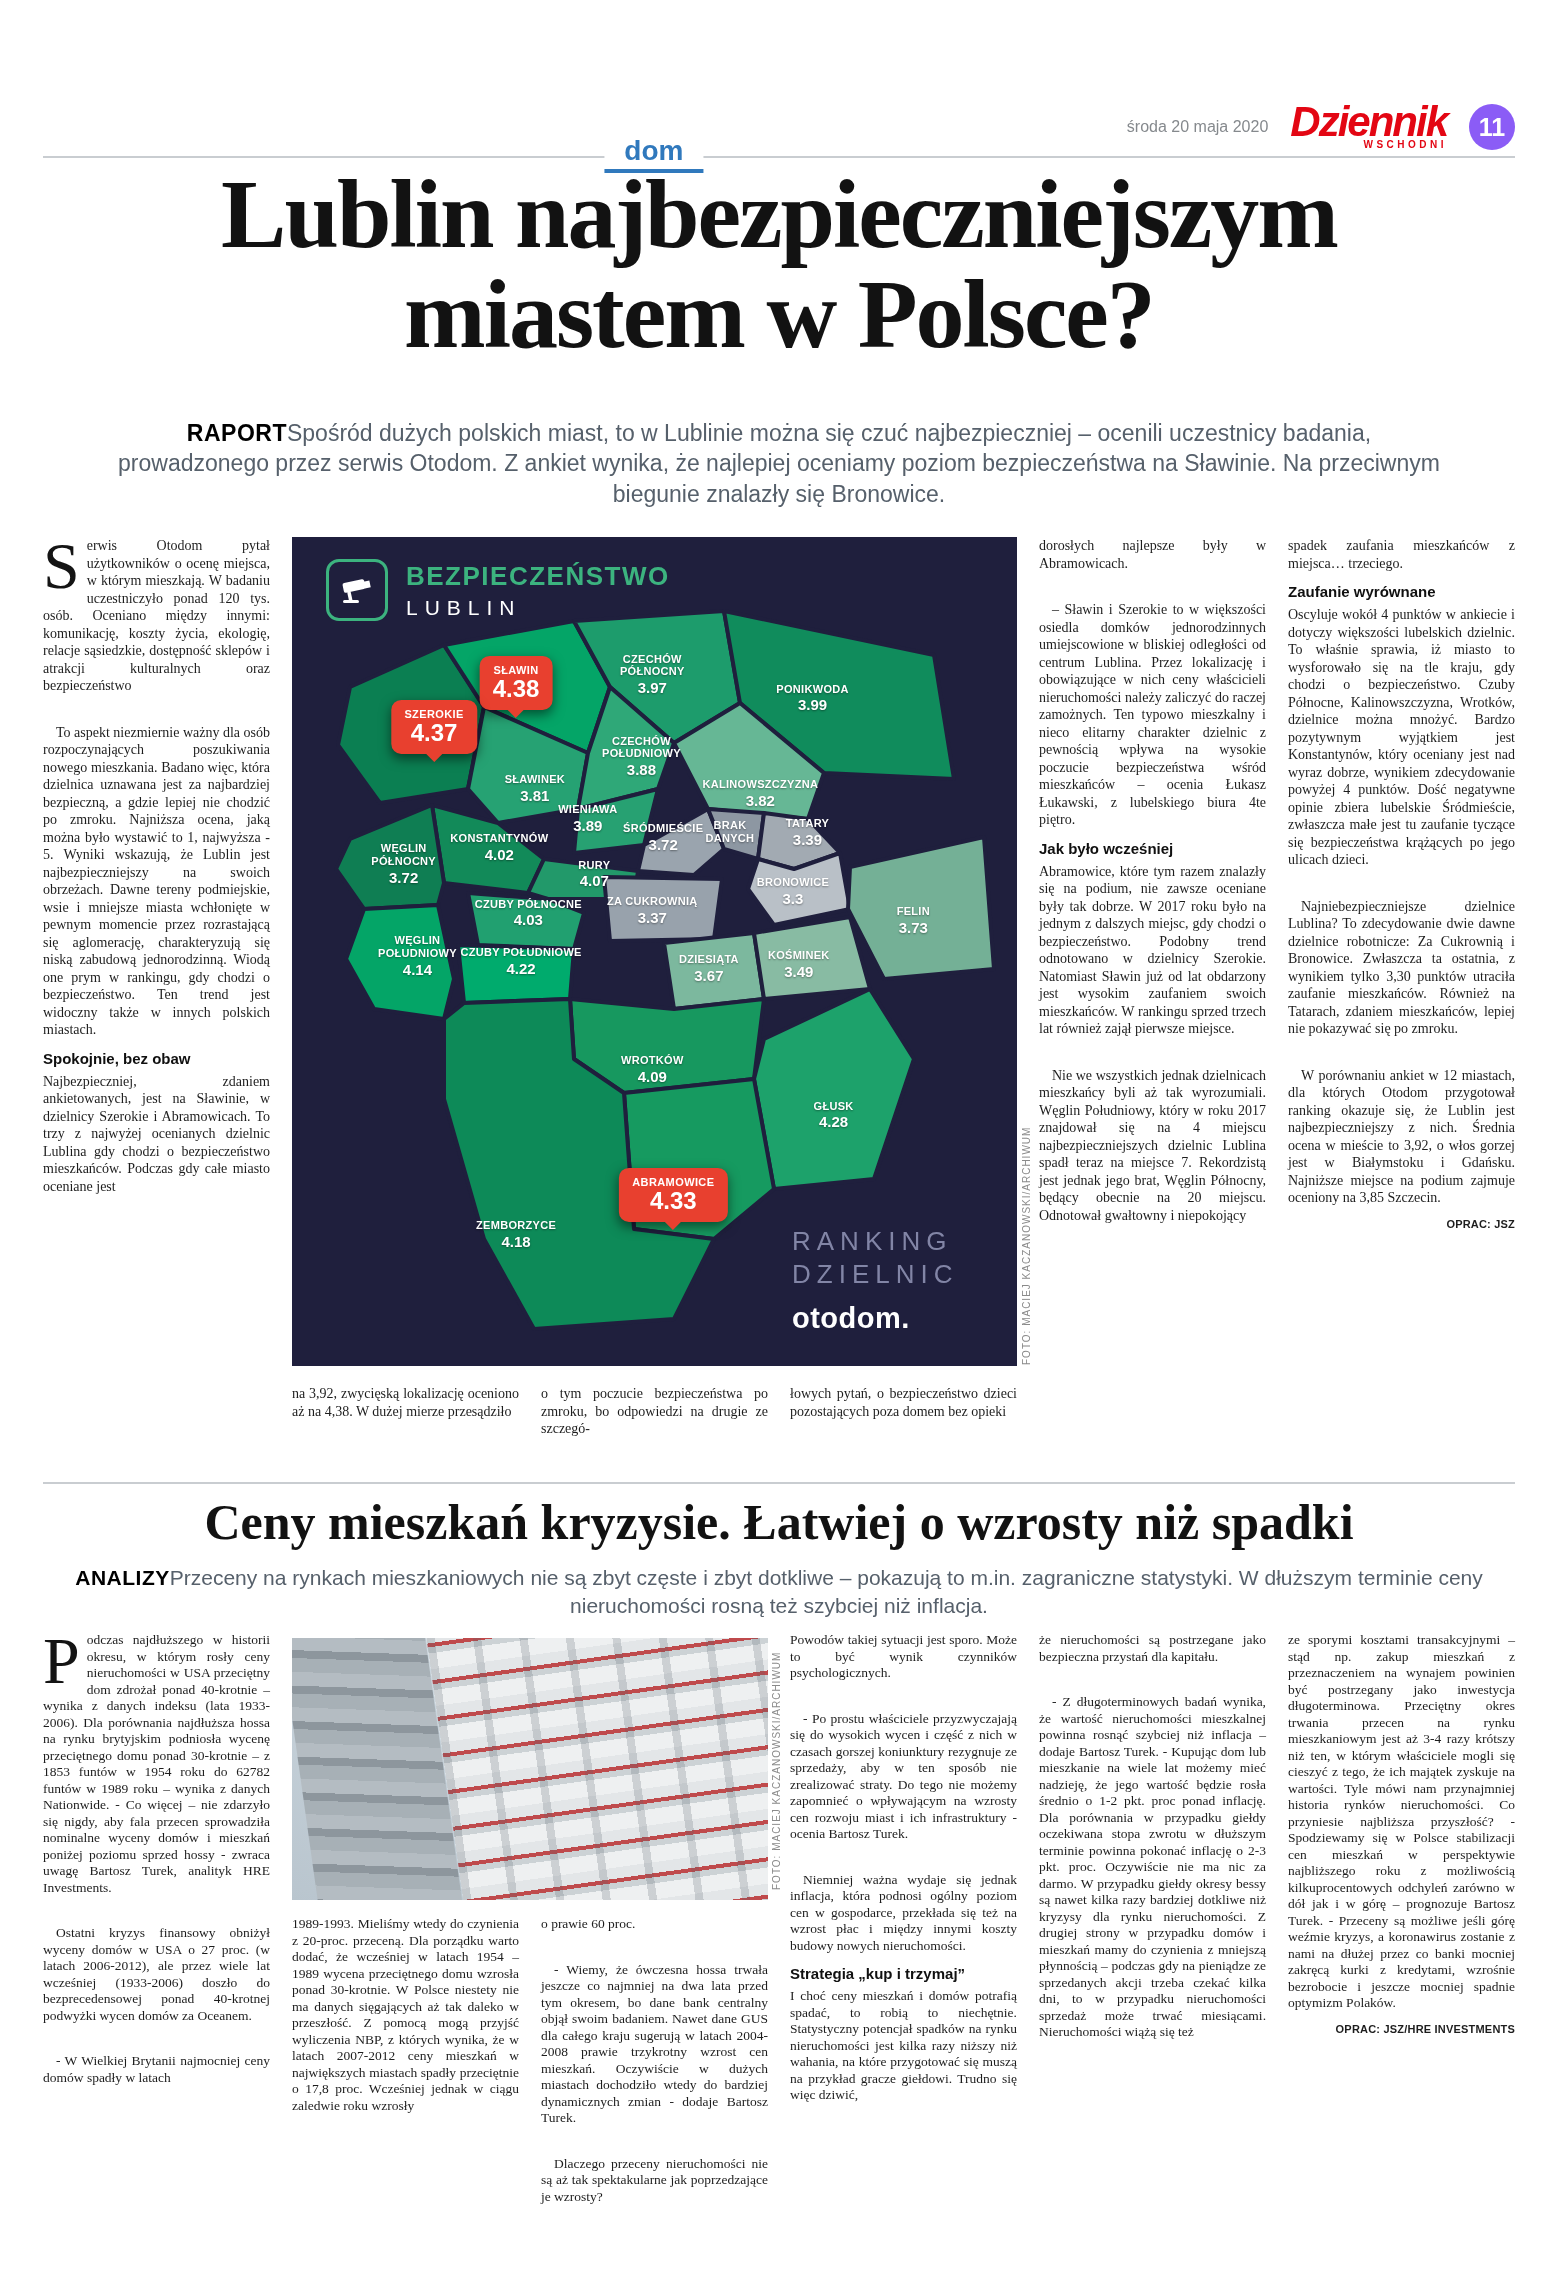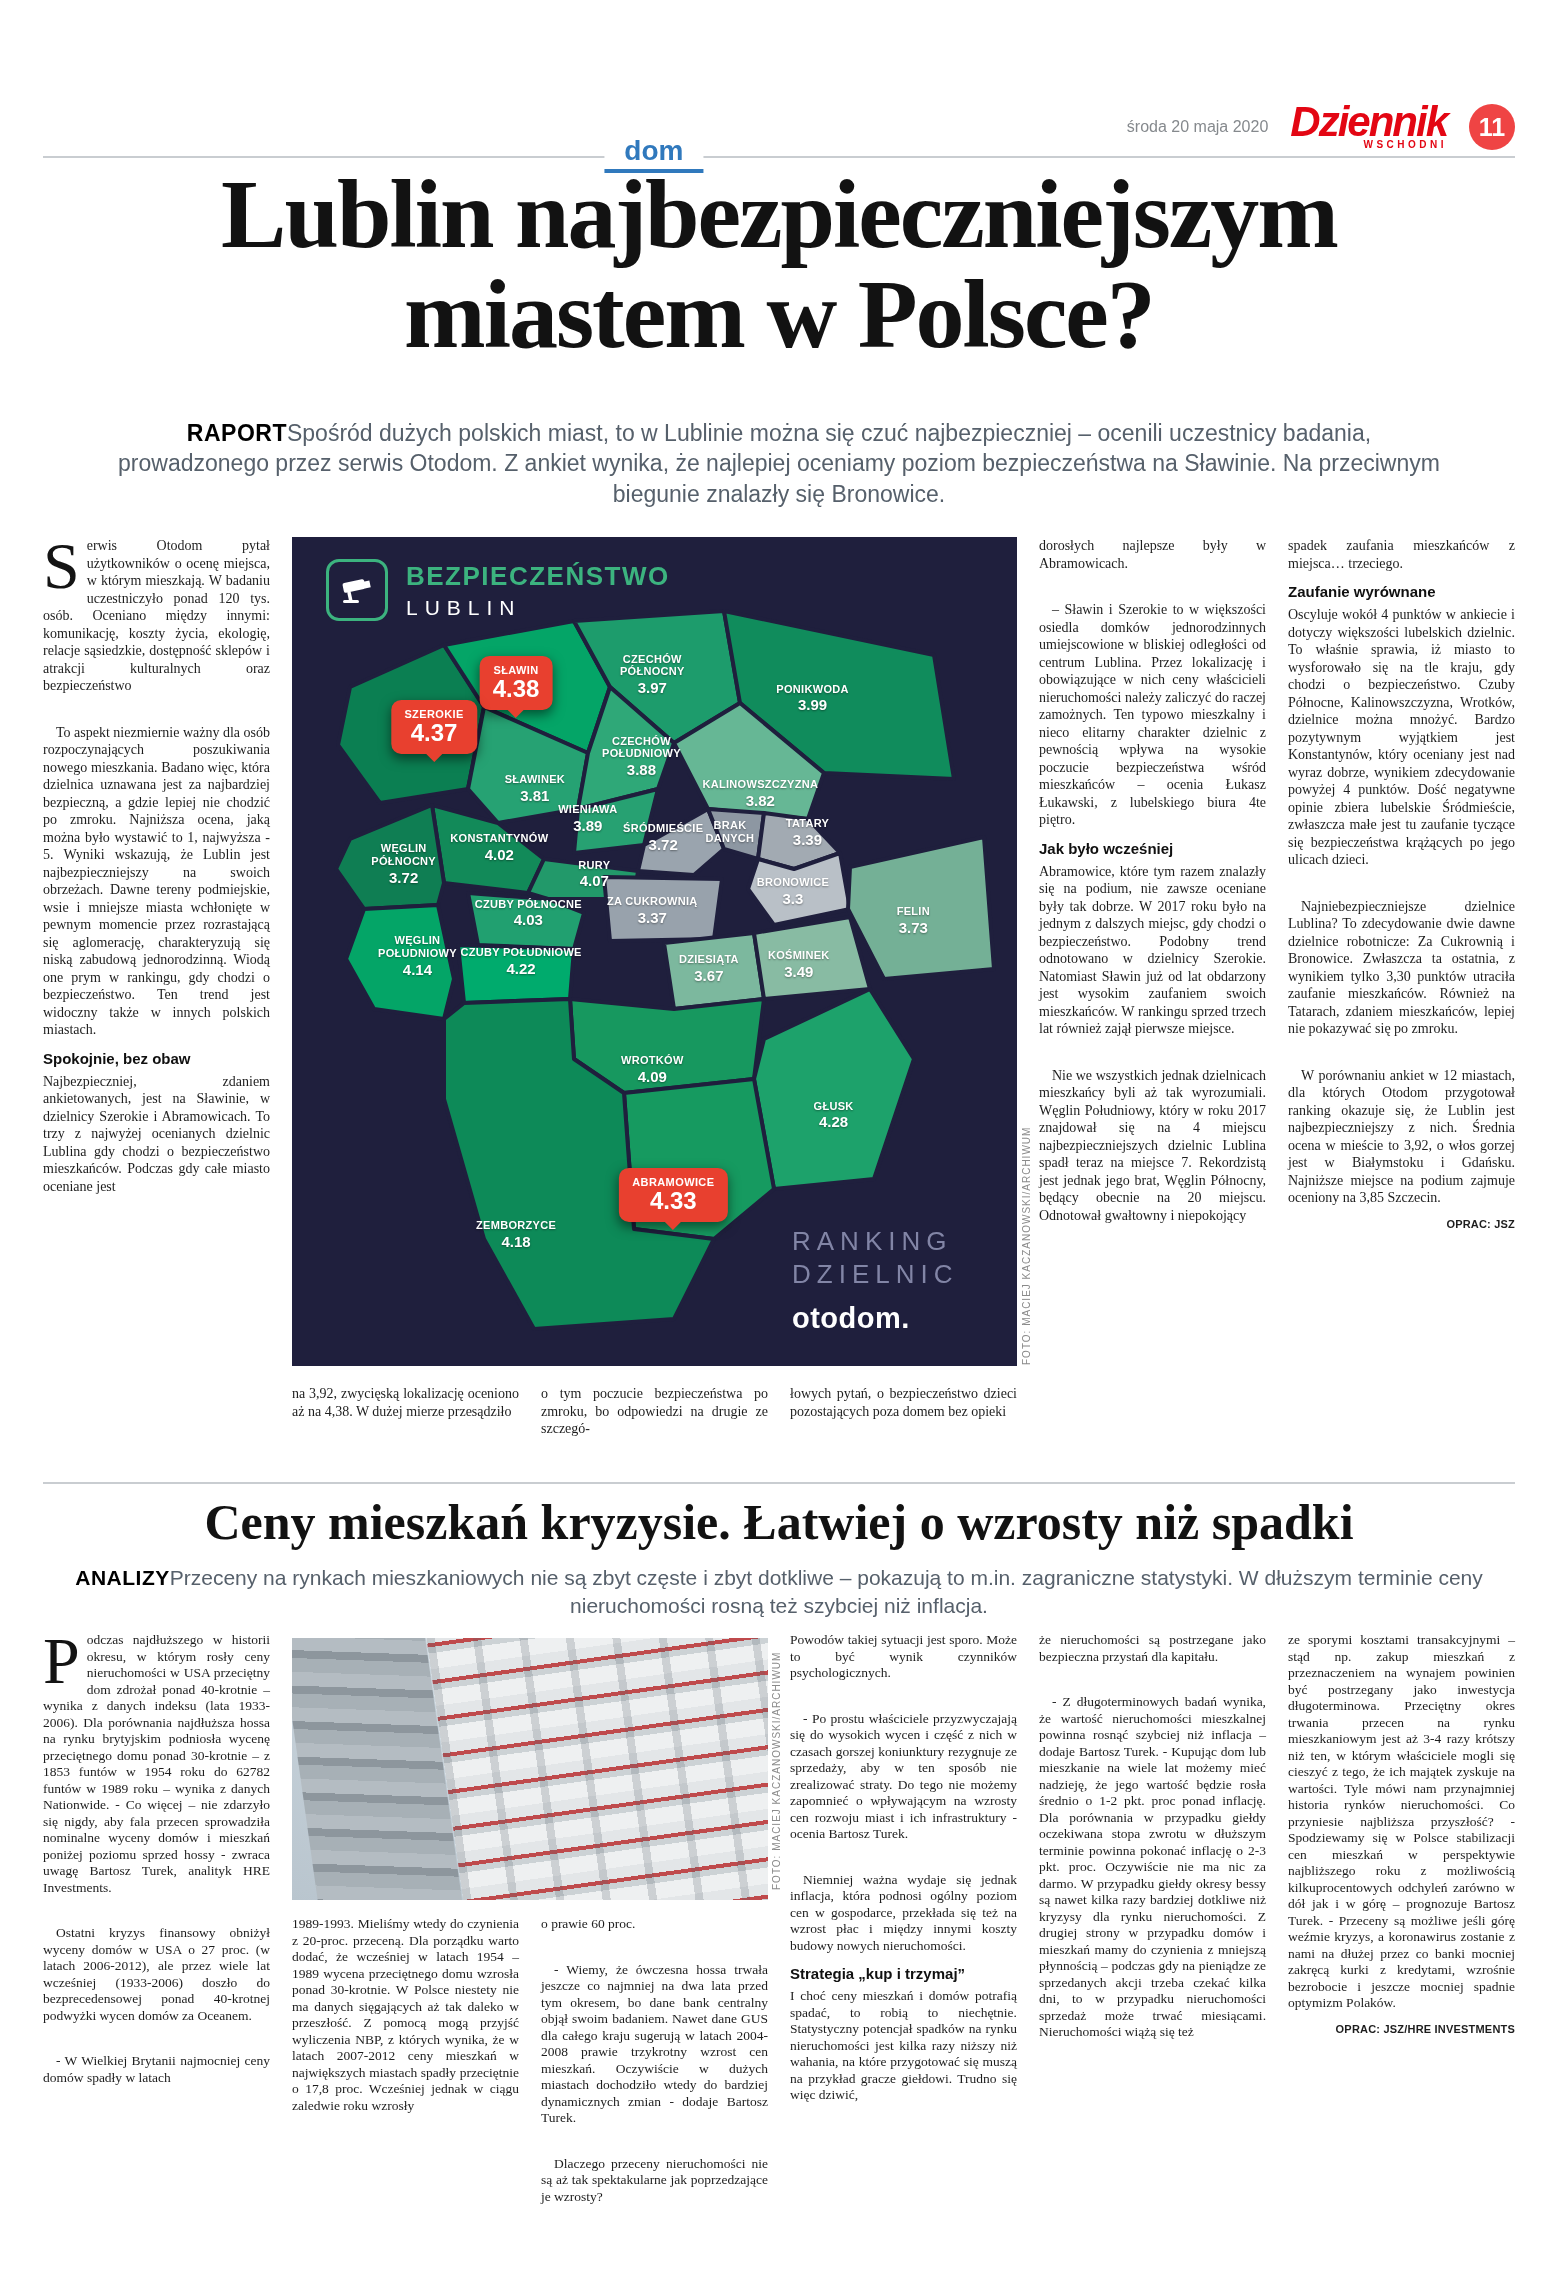--- a/index.html
+++ b/index.html
@@ -10,21 +10,21 @@
   .topbar { position:absolute; left:43px; right:43px; top:106px; height:50px;
             border-bottom:2px solid #c9cdd1; }
   .section-label { position:absolute; left:41.5%; transform:translateX(-50%); bottom:-17px;
                    background:#fff; padding:0 20px 4px; font-size:28px; font-weight:700;
                    color:#3079bd; border-bottom:4px solid #3079bd; line-height:1; }
   .top-right { position:absolute; right:0; bottom:6px; display:flex; align-items:center; gap:22px; }
   .date { font-size:16px; color:#85898d; }
   .brand { text-align:right; line-height:.8; }
   .brand-main { font-size:42px; font-weight:800; letter-spacing:-2px; color:#e30613; font-style:italic; }
   .brand-sub { display:block; font-size:10px; font-weight:700; letter-spacing:3.5px; color:#e30613; margin-top:3px; }
-  .page-circle { width:46px; height:46px; border-radius:50%; background:#ef4444; color:#fff;
+  .page-circle { width:46px; height:46px; border-radius:50%; background:#8b5cf6; color:#fff;
                  font-size:25px; font-weight:700; display:flex; align-items:center; justify-content:center; }
 
   
   .headline { position:absolute; left:0; right:0; top:165px; margin:0; text-align:center;
               font-family:"Liberation Serif", serif; font-weight:700; font-size:98px;
               line-height:1.02; letter-spacing:-2px; color:#121212; }
   .hl-line { display:block; }
   .lead { position:absolute; text-align:center; color:#56606b; font-size:23px; line-height:1.32; margin:0; }
   .lead1 { left:115px; right:115px; top:418px; }
   .kicker { color:#000000; font-weight:700; margin-right:0; letter-spacing:.5px; }

